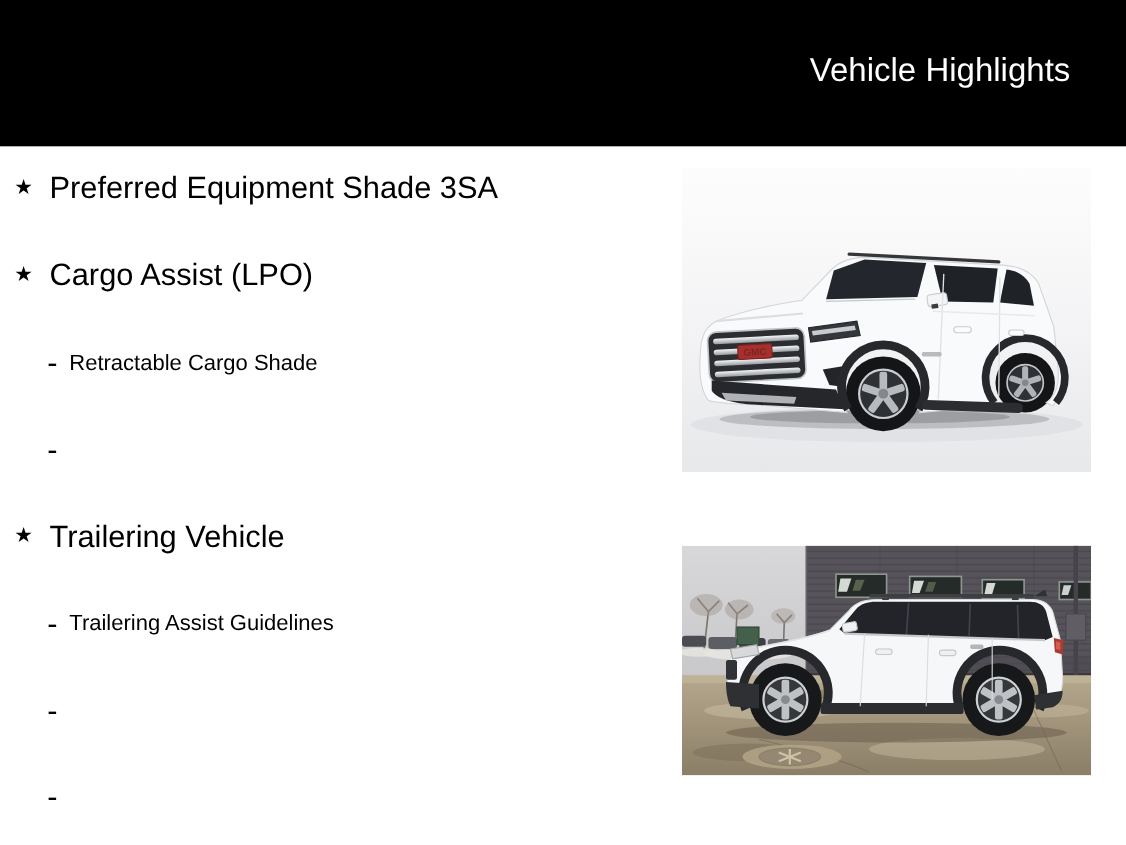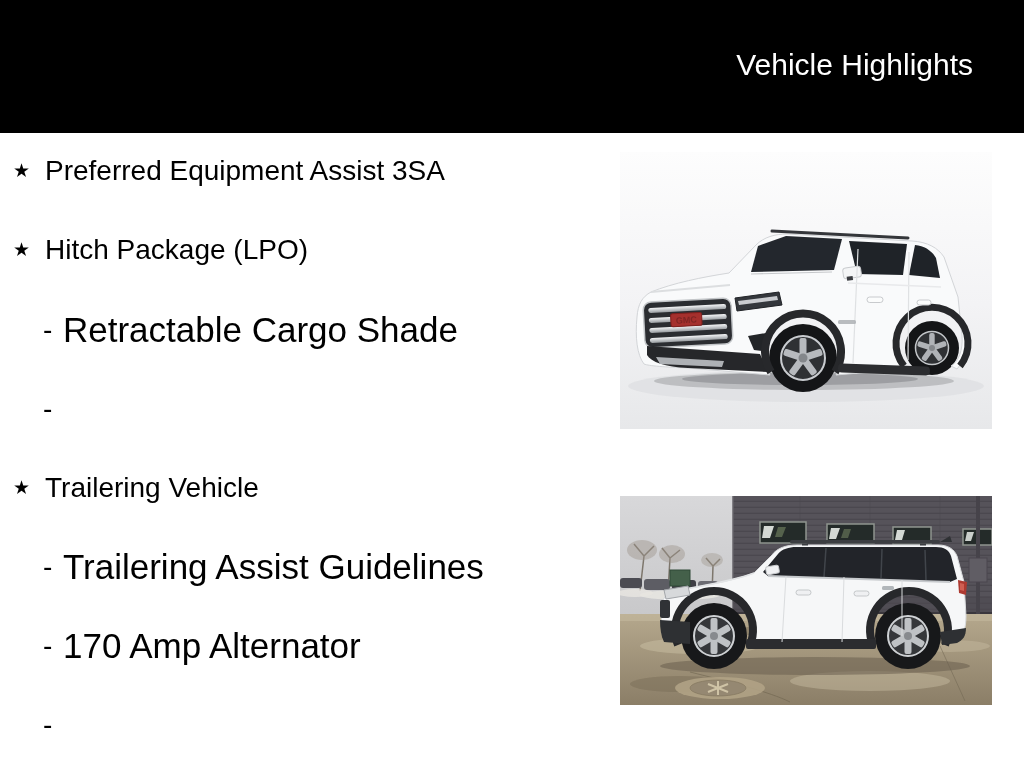--- a/index.html
+++ b/index.html
@@ -5,61 +5,60 @@
   html,body{margin:0;padding:0;background:#ffffff;}
   body{width:1024px;height:768px;font-family:"Liberation Sans",sans-serif;}
   .slide{position:relative;width:1024px;height:768px;background:#ffffff;overflow:hidden;text-align:right;}
   .header{position:absolute;top:0;left:0;width:1024px;height:133px;background:#000000;}
   .title{position:absolute;top:45px;right:51px;font-size:30px;line-height:40px;color:#ffffff;white-space:nowrap;}
   .item{position:absolute;left:0;height:40px;width:615px;}
   .item span{position:absolute;top:0;line-height:40px;color:#000000;white-space:nowrap;}
   .l1 .bullet{left:13px;font-size:19px;}
   .l1 .label{left:45px;font-size:28px;}
   .l2 .bullet{left:43px;font-size:28px;}
-  .l2 .label{left:63px;font-size:35px;}
+  .l2 .label{left:63px;font-size:20px;}
   .photo{position:absolute;left:620px;overflow:hidden;}
   .photo-front{top:152px;width:372px;height:277px;}
   .photo-side{top:496px;width:372px;height:209px;}
   svg{display:block;}
 </style>
 </head>
 <body>
 
 <div class="slide">
 
   <div class="header">
     <div class="title">Vehicle Highlights</div>
   </div>
 
   <div class="item l1" style="top:151px">
     <span class="bullet">★</span>
-    <span class="label">Preferred Equipment Assist 3SA</span>
+    <span class="label">Preferred Equipment Shade 3SA</span>
   </div>
   <div class="item l1" style="top:230px">
     <span class="bullet">★</span>
-    <span class="label">Hitch Package (LPO)</span>
+    <span class="label">Cargo Assist (LPO)</span>
   </div>
   <div class="item l2" style="top:310px">
     <span class="bullet">-</span>
     <span class="label">Retractable Cargo Shade</span>
   </div>
   <div class="item l2" style="top:389px">
     <span class="bullet">-</span>
   </div>
   <div class="item l1" style="top:468px">
     <span class="bullet">★</span>
     <span class="label">Trailering Vehicle</span>
   </div>
   <div class="item l2" style="top:547px">
     <span class="bullet">-</span>
     <span class="label">Trailering Assist Guidelines</span>
   </div>
   <div class="item l2" style="top:626px">
     <span class="bullet">-</span>
-    <span class="label">170 Amp Alternator</span>
   </div>
   <div class="item l2" style="top:705px">
     <span class="bullet">-</span>
   </div>
 
   <div class="photo photo-front">
     <svg width="372" height="277" viewBox="0 0 372 277" role="img" aria-label="White GMC Acadia SUV, front three-quarter studio photo">
       <defs>
         <linearGradient id="p1bg" x1="0" y1="0" x2="0" y2="1">
           <stop offset="0" stop-color="#fdfdfd"></stop>

